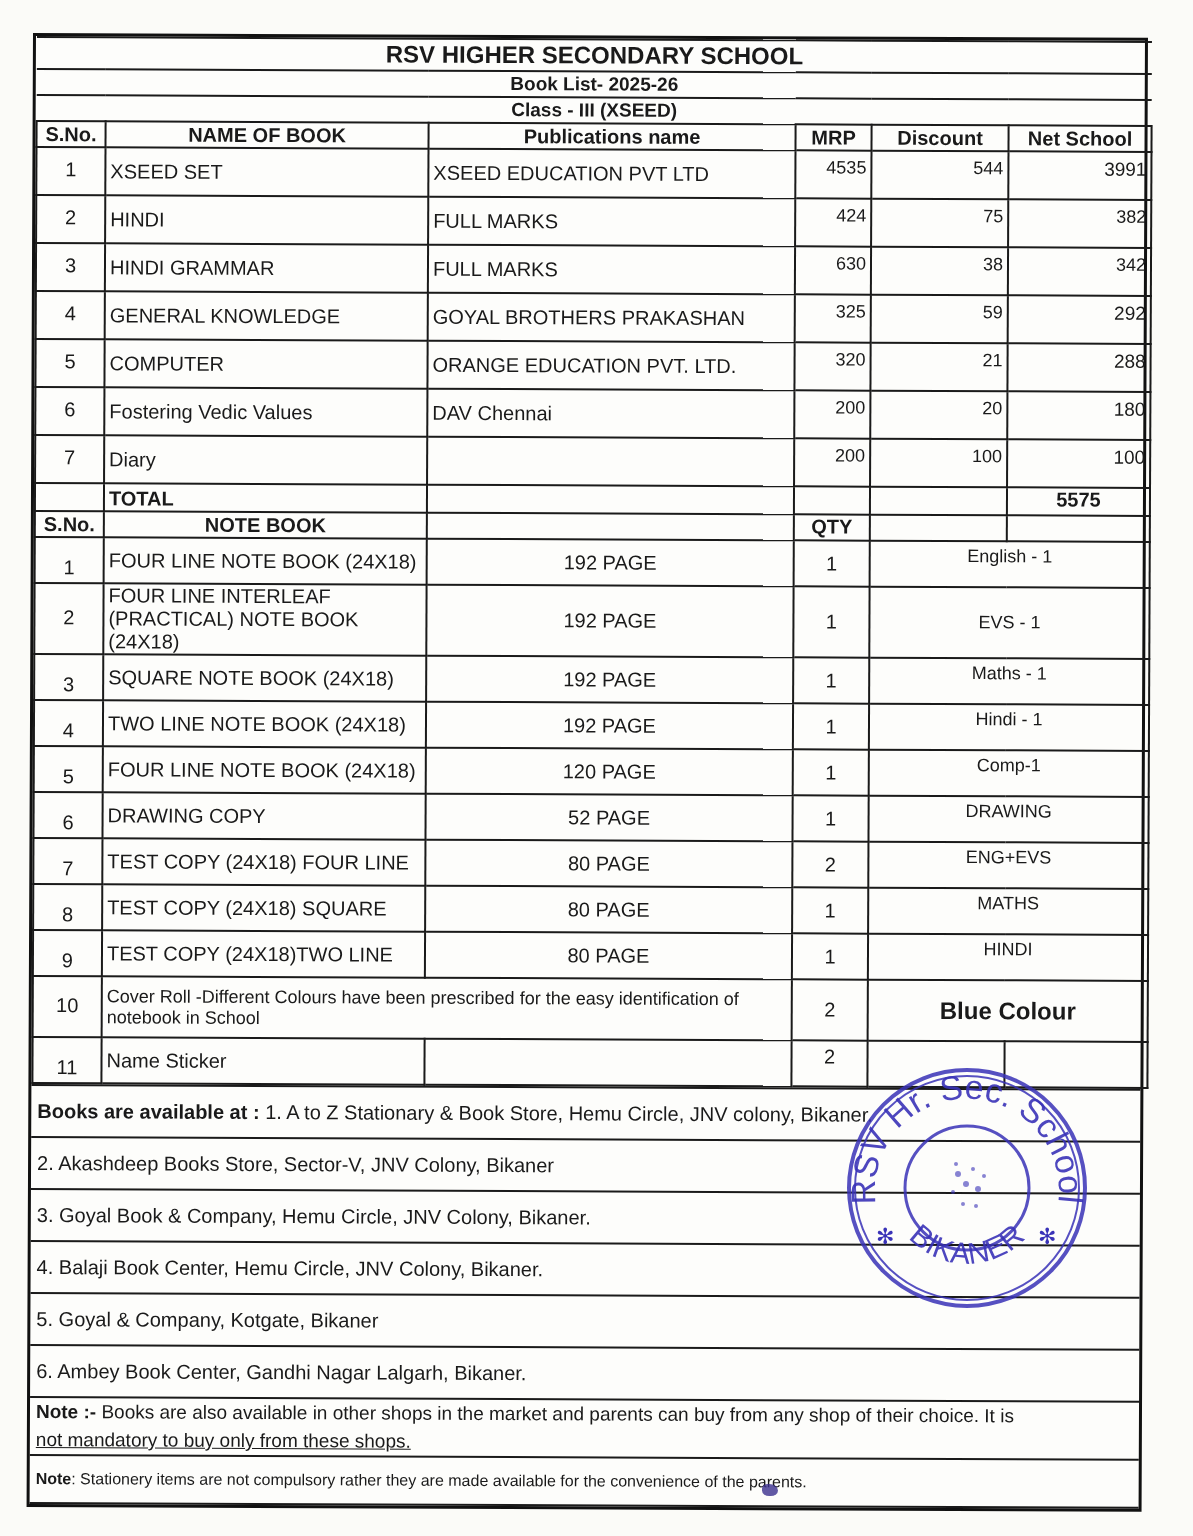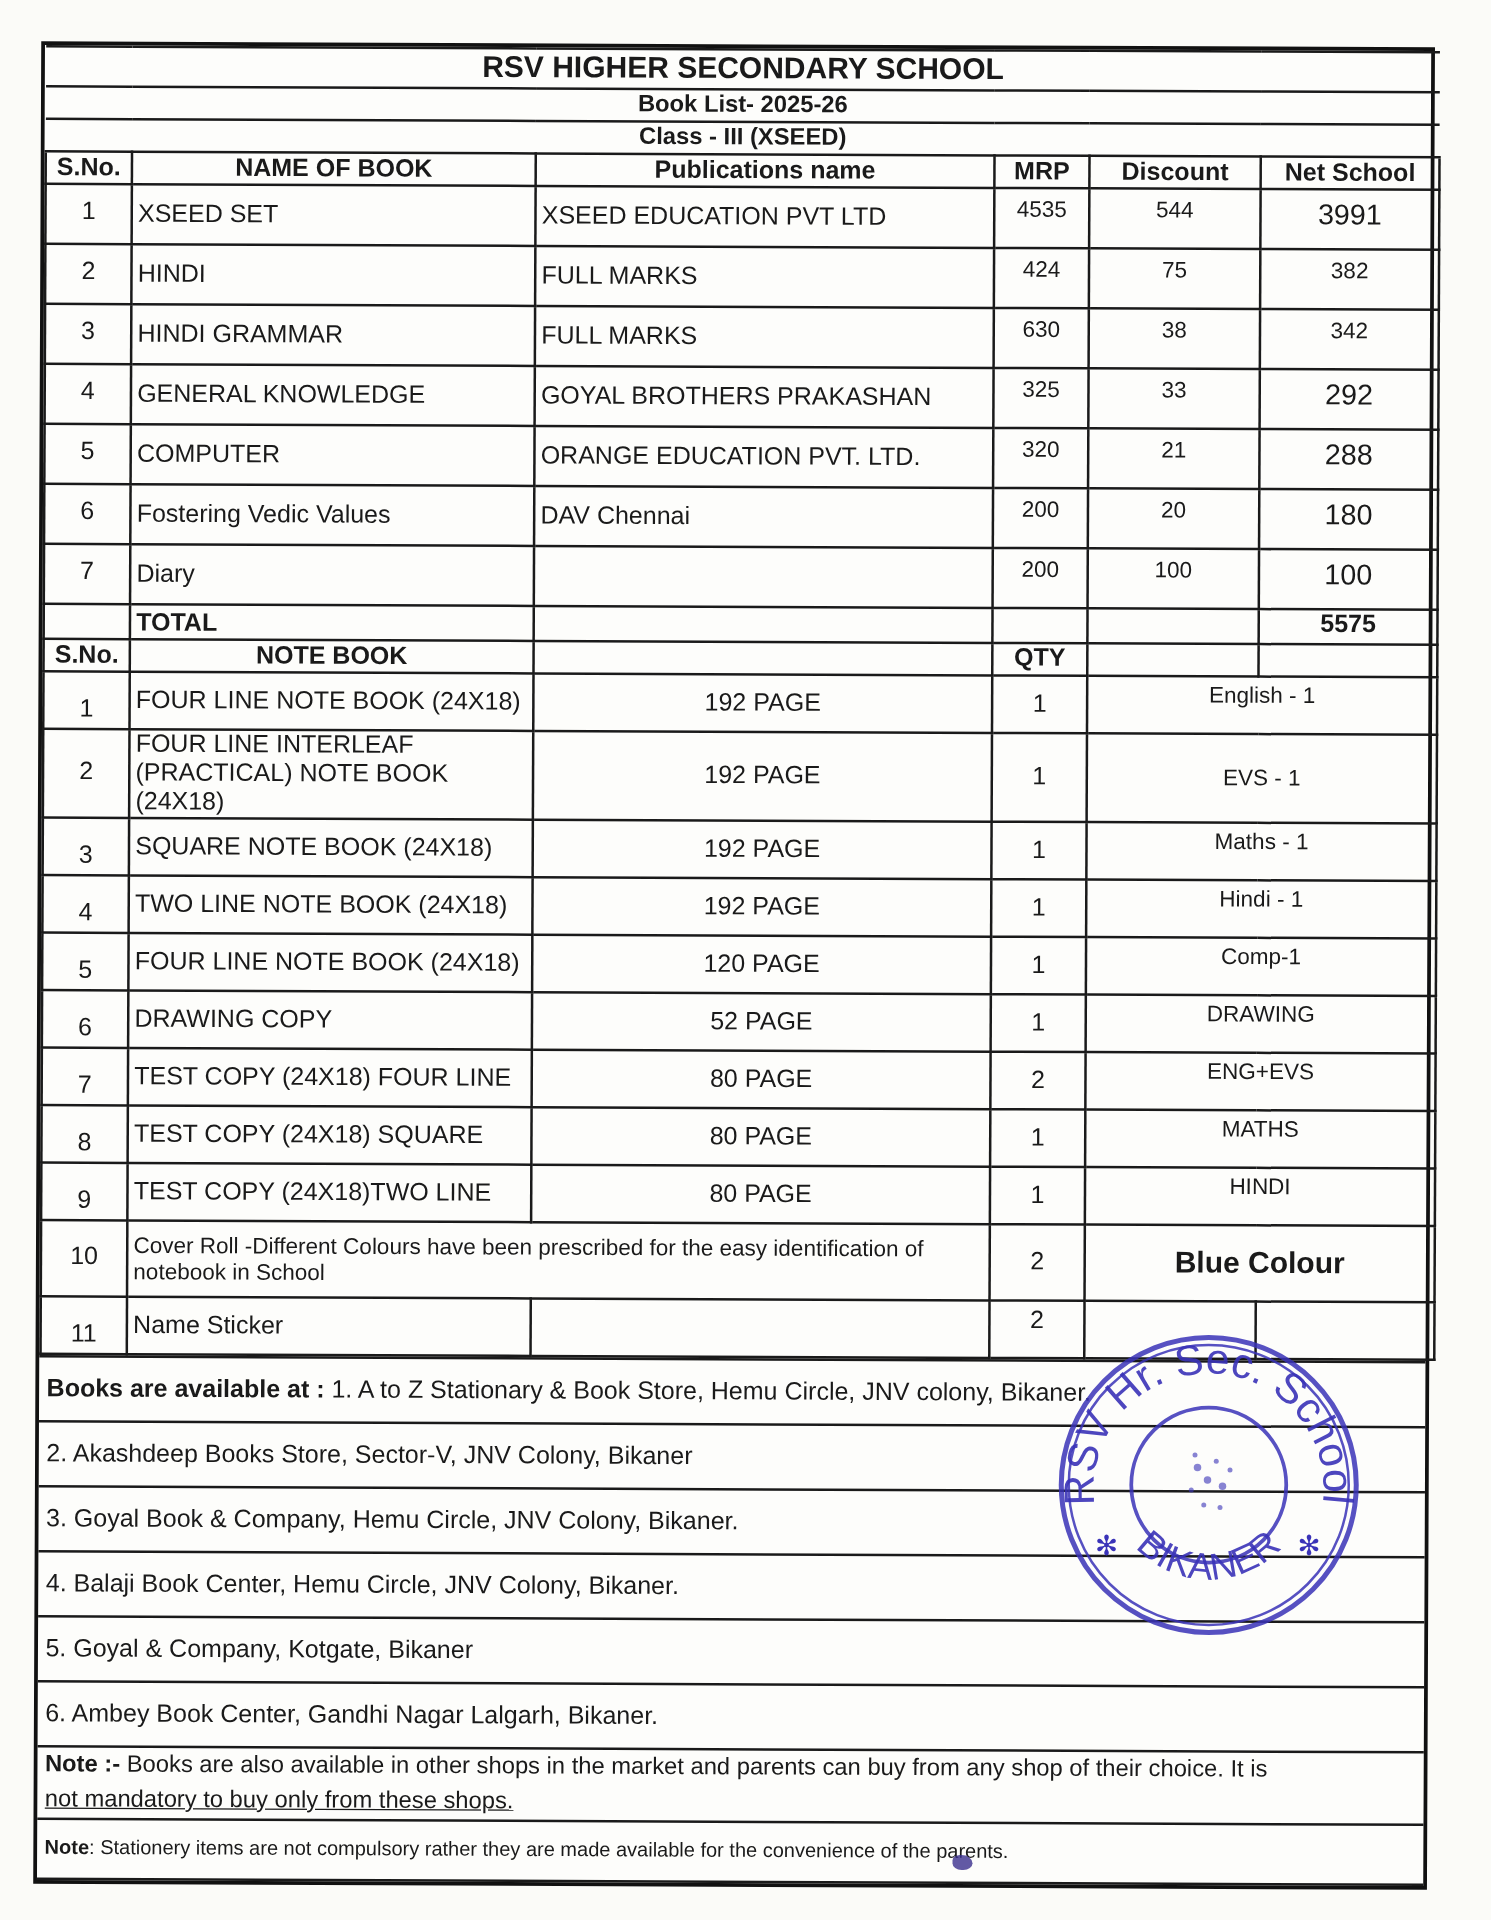--- a/index.html
+++ b/index.html
@@ -16,22 +16,22 @@
   table { border-collapse:collapse; width:100%; table-layout:fixed; }
   td, th { border:2px solid #1a1a1a; padding:0 4px; font-size:20px; line-height:1.15; }
   .title-row td { text-align:center; font-weight:bold; border-left:none; border-right:none; }
   .t1 { font-size:24px; height:30px; }
   .t2 { font-size:19px; height:24px; }
   .t3 { font-size:19px; height:24px; }
   th { font-weight:bold; font-size:20px; text-align:center; height:24px; vertical-align:bottom; }
   .c { text-align:center; }
   .sn { text-align:center; vertical-align:bottom; padding-bottom:3px; }
   .r-book td { height:40px; vertical-align:middle; }
-  .r-book td.num { vertical-align:top; padding-top:6px; text-align:center; }
-  .r-book td.net { font-size:23px; }
+  .r-book td.num { vertical-align:top; padding-top:6px; text-align:right; }
+  .r-book td.net { font-size:19px; }
   .bold { font-weight:bold; }
   .r-note td { height:40px; }
   .r-note2 td { height:60px; }
   .r-note10 td { height:56px; }
   .blue-colour { font-weight:bold; font-size:24px; text-align:center; }
   .small { font-size:18px; }
   .shops td { height:50px; font-size:20px; border-left:none; border-right:none; padding-left:6px; }
   .note1 td { height:56px; font-size:19px; line-height:28px; border-left:none; border-right:none; padding-left:6px; }
   .note2 td { height:46px; font-size:16px; border-left:none; border-right:none; padding-left:6px; }
   .underline { text-decoration:underline; }
@@ -98,21 +98,21 @@
       <td>FULL MARKS</td>
       <td class="num small">630</td>
       <td class="num small">38</td>
       <td class="num small">342</td>
     </tr>
     <tr class="r-book">
       <td class="sn">4</td>
       <td>GENERAL KNOWLEDGE</td>
       <td>GOYAL BROTHERS PRAKASHAN</td>
       <td class="num small">325</td>
-      <td class="num small">33</td>
+      <td class="num small">59</td>
       <td class="num net">292</td>
     </tr>
     <tr class="r-book">
       <td class="sn">5</td>
       <td>COMPUTER</td>
       <td>ORANGE EDUCATION PVT. LTD.</td>
       <td class="num small">320</td>
       <td class="num small">21</td>
       <td class="num net">288</td>
     </tr>

